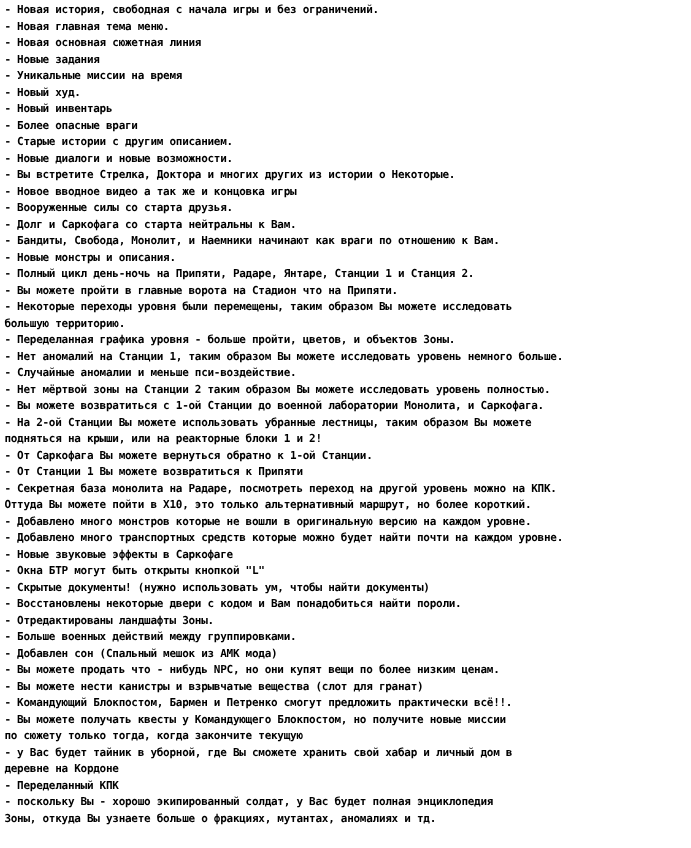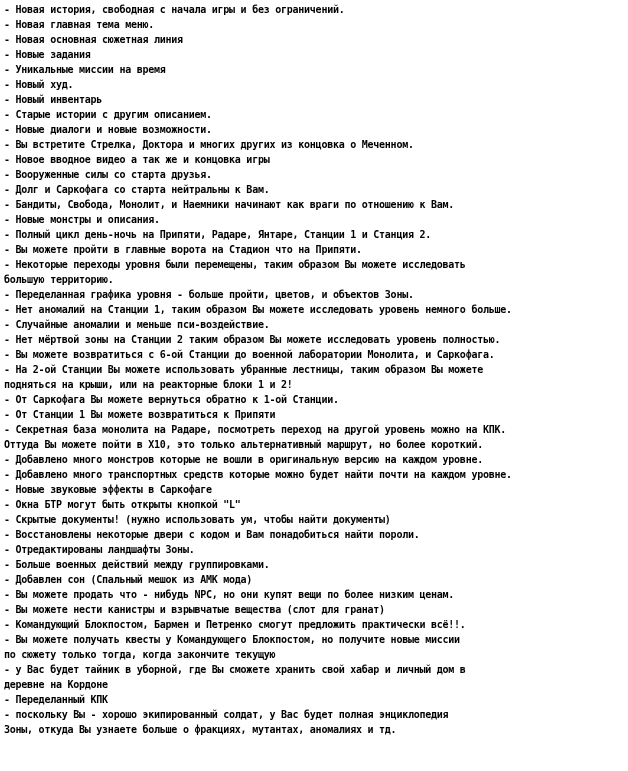--- a/index.html
+++ b/index.html
@@ -34,37 +34,38 @@
 <body>
 
 <div class="doc">
     <div class="line">- Новая история, свободная с начала игры и без ограничений.</div>
     <div class="line">- Новая главная тема меню.</div>
     <div class="line">- Новая основная сюжетная линия</div>
     <div class="line">- Новые задания</div>
     <div class="line">- Уникальные миссии на время</div>
     <div class="line">- Новый худ.</div>
     <div class="line">- Новый инвентарь</div>
+    <div class="line">- Более опасные враги</div>
     <div class="line">- Старые истории с другим описанием.</div>
     <div class="line">- Новые диалоги и новые возможности.</div>
-    <div class="line">- Вы встретите Стрелка, Доктора и многих других из концовка о Меченном.</div>
+    <div class="line">- Вы встретите Стрелка, Доктора и многих других из истории о Некоторые.</div>
     <div class="line">- Новое вводное видео а так же и концовка игры</div>
     <div class="line">- Вооруженные силы со старта друзья.</div>
     <div class="line">- Долг и Саркофага со старта нейтральны к Вам.</div>
     <div class="line">- Бандиты, Свобода, Монолит, и Наемники начинают как враги по отношению к Вам.</div>
     <div class="line">- Новые монстры и описания.</div>
     <div class="line">- Полный цикл день-ночь на Припяти, Радаре, Янтаре, Станции 1 и Станция 2.</div>
     <div class="line">- Вы можете пройти в главные ворота на Стадион что на Припяти.</div>
     <div class="line">- Некоторые переходы уровня были перемещены, таким образом Вы можете исследовать</div>
     <div class="line">большую территорию.</div>
     <div class="line">- Переделанная графика уровня - больше пройти, цветов, и объектов Зоны.</div>
     <div class="line">- Нет аномалий на Станции 1, таким образом Вы можете исследовать уровень немного больше.</div>
     <div class="line">- Случайные аномалии и меньше пси-воздействие.</div>
     <div class="line">- Нет мёртвой зоны на Станции 2 таким образом Вы можете исследовать уровень полностью.</div>
-    <div class="line">- Вы можете возвратиться с 6-ой Станции до военной лаборатории Монолита, и Саркофага.</div>
+    <div class="line">- Вы можете возвратиться с 1-ой Станции до военной лаборатории Монолита, и Саркофага.</div>
     <div class="line">- На 2-ой Станции Вы можете использовать убранные лестницы, таким образом Вы можете</div>
     <div class="line">подняться на крыши, или на реакторные блоки 1 и 2!</div>
     <div class="line">- От Саркофага Вы можете вернуться обратно к 1-ой Станции.</div>
     <div class="line">- От Станции 1 Вы можете возвратиться к Припяти</div>
     <div class="line">- Секретная база монолита на Радаре, посмотреть переход на другой уровень можно на КПК.</div>
     <div class="line">Оттуда Вы можете пойти в Х10, это только альтернативный маршрут, но более короткий.</div>
     <div class="line">- Добавлено много монстров которые не вошли в оригинальную версию на каждом уровне.</div>
     <div class="line">- Добавлено много транспортных средств которые можно будет найти почти на каждом уровне.</div>
     <div class="line">- Новые звуковые эффекты в Саркофаге</div>
     <div class="line">- Окна БТР могут быть открыты кнопкой "L"</div>

